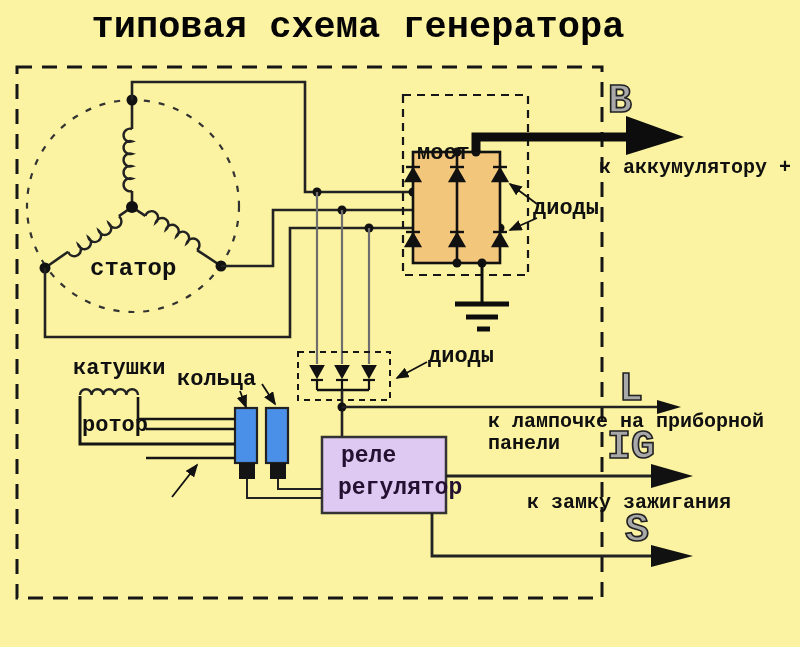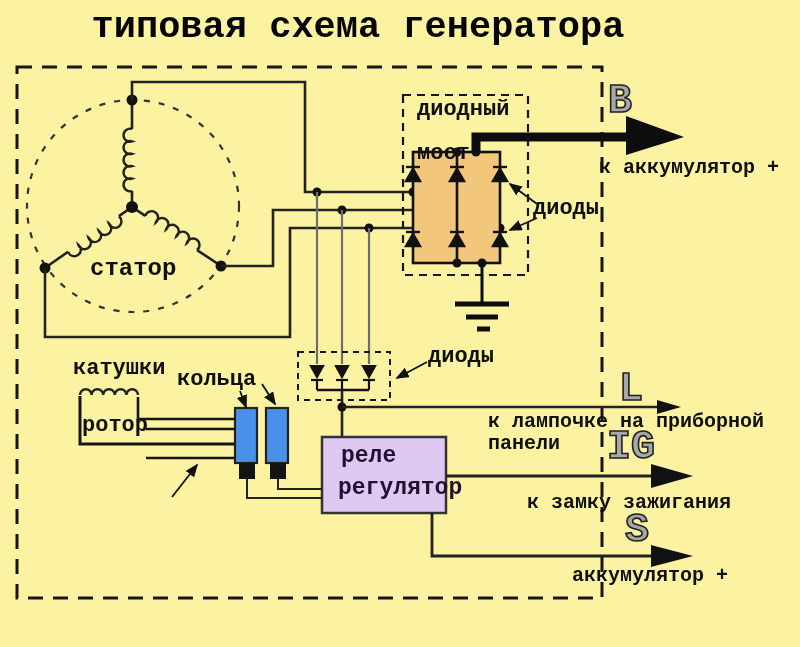--- a/index.html
+++ b/index.html
@@ -203,37 +203,35 @@
       <line x1="427" y1="362" x2="397" y2="378" marker-end="url(#ah)"></line>
       <line x1="537" y1="204" x2="510" y2="184" marker-end="url(#ah)"></line>
       <line x1="537" y1="218" x2="510" y2="230" marker-end="url(#ah)"></line>
     </g>
   </svg>
 
   <div class="title">типовая схема генератора</div>
 
   <div class="lbl" style="left:90px;top:256px;font-size:24px;text-align:center;">статор</div>
 
-  <div class="lbl" style="left:417px;top:98px;">диодный</div>
   <div class="lbl" style="left:417px;top:129px;margin-top:13px;">мост</div>
   <div class="lbl" style="left:533px;top:197px;">диоды</div>
 
   <div class="lbl" style="left:428px;top:345px;">диоды</div>
 
   <div class="lbl" style="left:177px;top:368px;">кольца</div>
 
   <div class="lbl" style="left:73px;top:357px;">катушки</div>
   <div class="lbl" style="left:82px;top:414px;">ротор</div>
 
   <div class="lbl relay-text" style="left:341px;top:444px;font-size:23px;">реле</div>
   <div class="lbl relay-text" style="left:338px;top:476px;font-size:23px;">регулятор</div>
 
   <span class="term" style="left:608px;top:82px;">B</span>
   <span class="term" style="left:619px;top:370px;">L</span>
   <span class="term" style="left:607px;top:428px;">IG</span>
   <span class="term" style="left:625px;top:511px;">S</span>
 
-  <div class="lbl cap" style="left:599px;top:157px;">к аккумулятор +</div>
+  <div class="lbl cap" style="left:599px;top:157px;">к аккумулятору +</div>
   <div class="lbl cap wrapcap" style="left:488px;top:411px;">к лампочке на приборной панели</div>
   <div class="lbl cap" style="left:527px;top:492px;">к замку зажигания</div>
-  <div class="lbl cap" style="left:572px;top:565px;">аккумулятор +</div>
 
 </div>
 
 </body></html>

